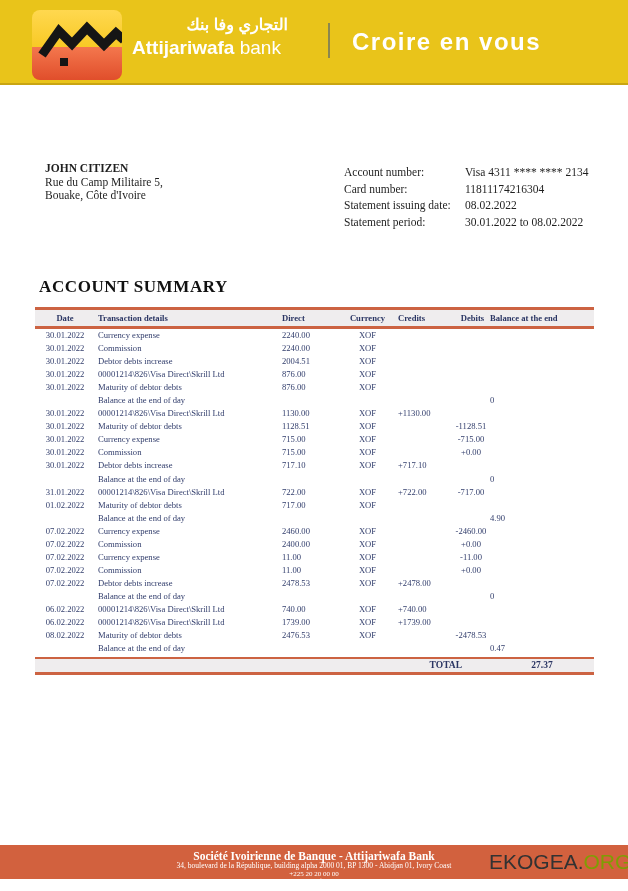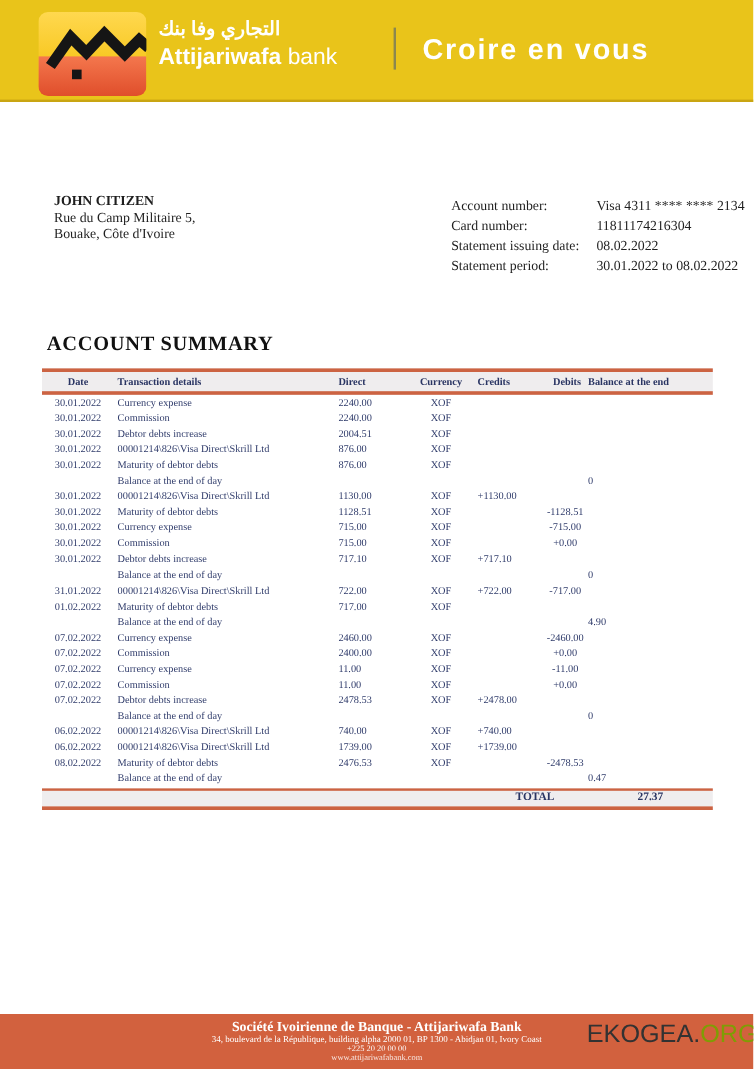--- a/index.html
+++ b/index.html
@@ -5,33 +5,33 @@
   html,body{margin:0;padding:0;background:#fff;}
   .page{position:relative;width:628px;height:891px;background:#ffffff;overflow:hidden;
         font-family:"Liberation Serif", serif;color:#1f1f1f;}
 
   
   .banner{position:absolute;left:0;top:0;width:628px;height:83px;background:#E9C41A;
           border-bottom:2px solid #C9A512;}
   .logo{position:absolute;left:32px;top:10px;width:90px;height:70px;}
   .bank-name{position:absolute;left:132px;top:17px;width:156px;color:#fff;
              font-family:"Liberation Sans", sans-serif;line-height:1;}
-  .bank-name .arabic{font-size:16px;font-weight:bold;text-align:left;direction:rtl;}
+  .bank-name .arabic{font-size:16px;font-weight:bold;text-align:right;direction:rtl;}
   .bank-name .latin{font-size:19px;margin-top:5px;letter-spacing:0;}
   .bank-name .latin b{font-weight:bold;}
   .bank-name .latin span{font-weight:normal;}
   .banner-divider{position:absolute;left:328px;top:23px;width:2px;height:35px;background:#8b874f;}
   .slogan{position:absolute;left:352px;top:28px;color:#fff;font-weight:bold;font-size:24px;
           letter-spacing:1.5px;font-family:"Liberation Sans", sans-serif;}
 
   
   .holder{position:absolute;left:45px;top:162px;font-size:11.5px;line-height:13.5px;}
   .holder .holder-name{font-weight:bold;}
   .statement-meta{position:absolute;left:344px;top:164px;font-size:11.5px;}
-  .meta-row{display:grid;grid-template-columns:121px auto;line-height:16.5px;margin-left:32px;}
+  .meta-row{display:grid;grid-template-columns:121px auto;line-height:16.5px;}
 
   
   .summary-title{position:absolute;left:39px;top:277px;margin:0;font-size:17px;font-weight:bold;
                  letter-spacing:0.6px;color:#111;}
 
   
   .table{position:absolute;left:35px;top:307px;width:559px;font-size:8.6px;color:#303C6B;}
   .thead{display:grid;grid-template-columns:60px 187px 63px 45px 65px 35px 104px;
          background:#EFEDEE;border-top:3px solid #CC6342;border-bottom:3px solid #CC6342;
          height:16px;line-height:16px;font-weight:bold;color:#2A3563;}
@@ -45,21 +45,21 @@
   .c5{text-align:center;padding-right:3px;}
   .c6{text-align:left;}
   .thead .c5{padding-right:0;}
   .total-row{display:grid;grid-template-columns:455px 104px;margin-top:1.5px;height:13.5px;
              line-height:13.5px;background:#EFEDEE;border-top:2.5px solid #CC6342;
              border-bottom:3px solid #CC6342;font-weight:bold;font-size:9.5px;color:#2A3563;}
   .total-label{text-align:right;padding-right:28px;}
   .total-value{text-align:center;}
 
   
-  .footer{position:absolute;left:0;top:845px;width:628px;height:46px;background:#D2613E;
+  .footer{position:absolute;left:0;top:845px;width:628px;height:34px;background:#D2613E;
           color:#fff;text-align:center;}
   .footer .f1{font-weight:bold;font-size:11.5px;line-height:12px;margin-top:5px;}
   .footer .f2{font-size:7.5px;line-height:8.5px;}
   .footer .f3{font-size:7px;line-height:7.5px;}
   .footer .f4{font-size:7px;line-height:7.5px;opacity:.85;}
 
   .watermark{position:absolute;left:489px;top:851px;font-family:"Liberation Sans", sans-serif;
              font-size:21px;letter-spacing:0;line-height:22px;}
   .wm-dark{color:#323232;}
   .wm-green{color:#7F9D04;}

